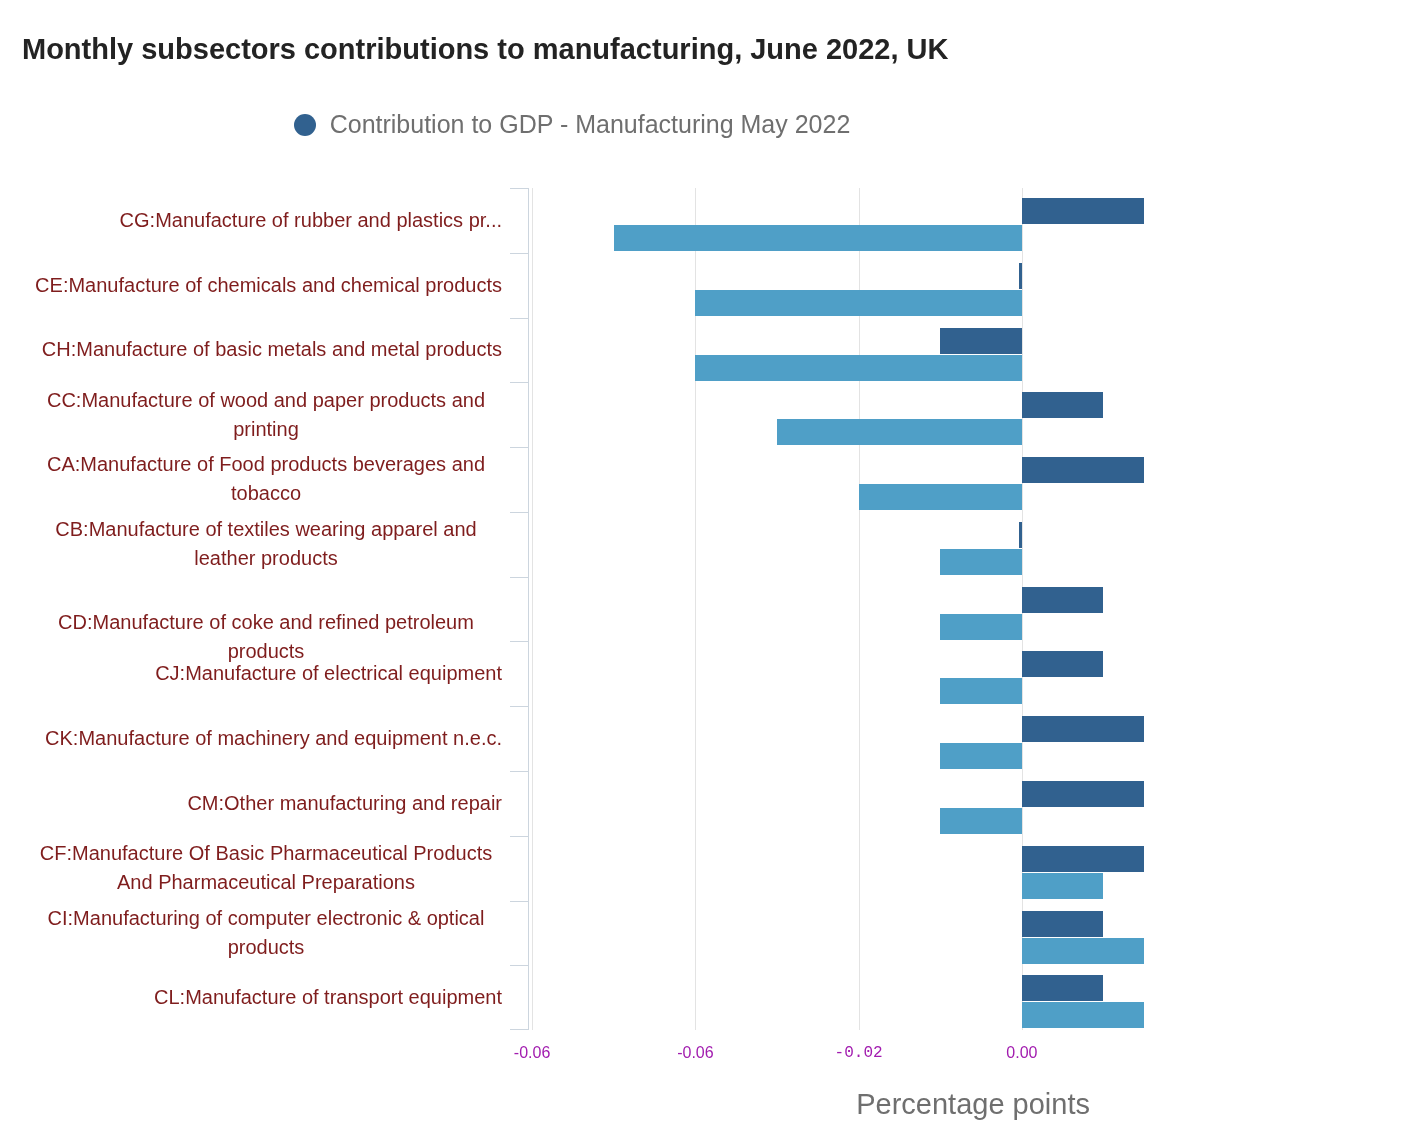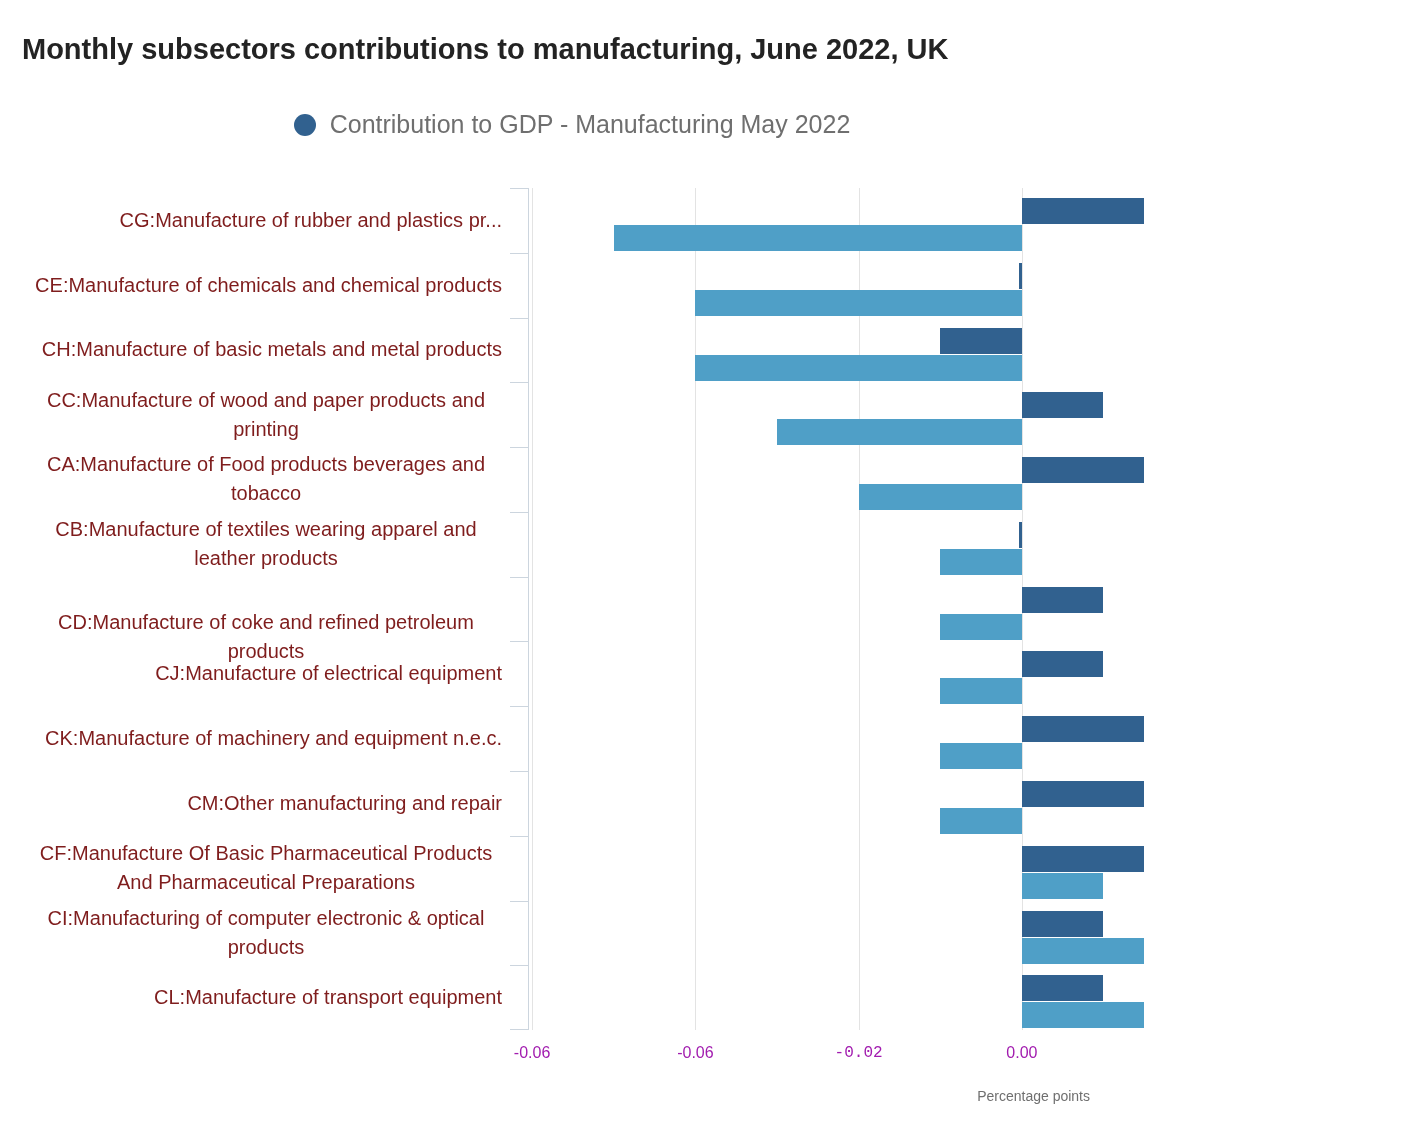--- a/index.html
+++ b/index.html
@@ -109,21 +109,21 @@
     position: absolute;
     transform: translateX(-50%);
     font-size: 16px;
     color: #a21caf;
     white-space: nowrap;
   }
   .x-axis-label {
     position: absolute;
     top: 1088px;
     right: 54px;
-    font-size: 14px;
+    font-size: 29px;
     color: #6f6f6f;
   }
 </style>
 </head>
 <body>
 
 <div id="app">
 
   <h1 class="chart-title">Monthly subsectors contributions to manufacturing, June 2022, UK</h1>
 

